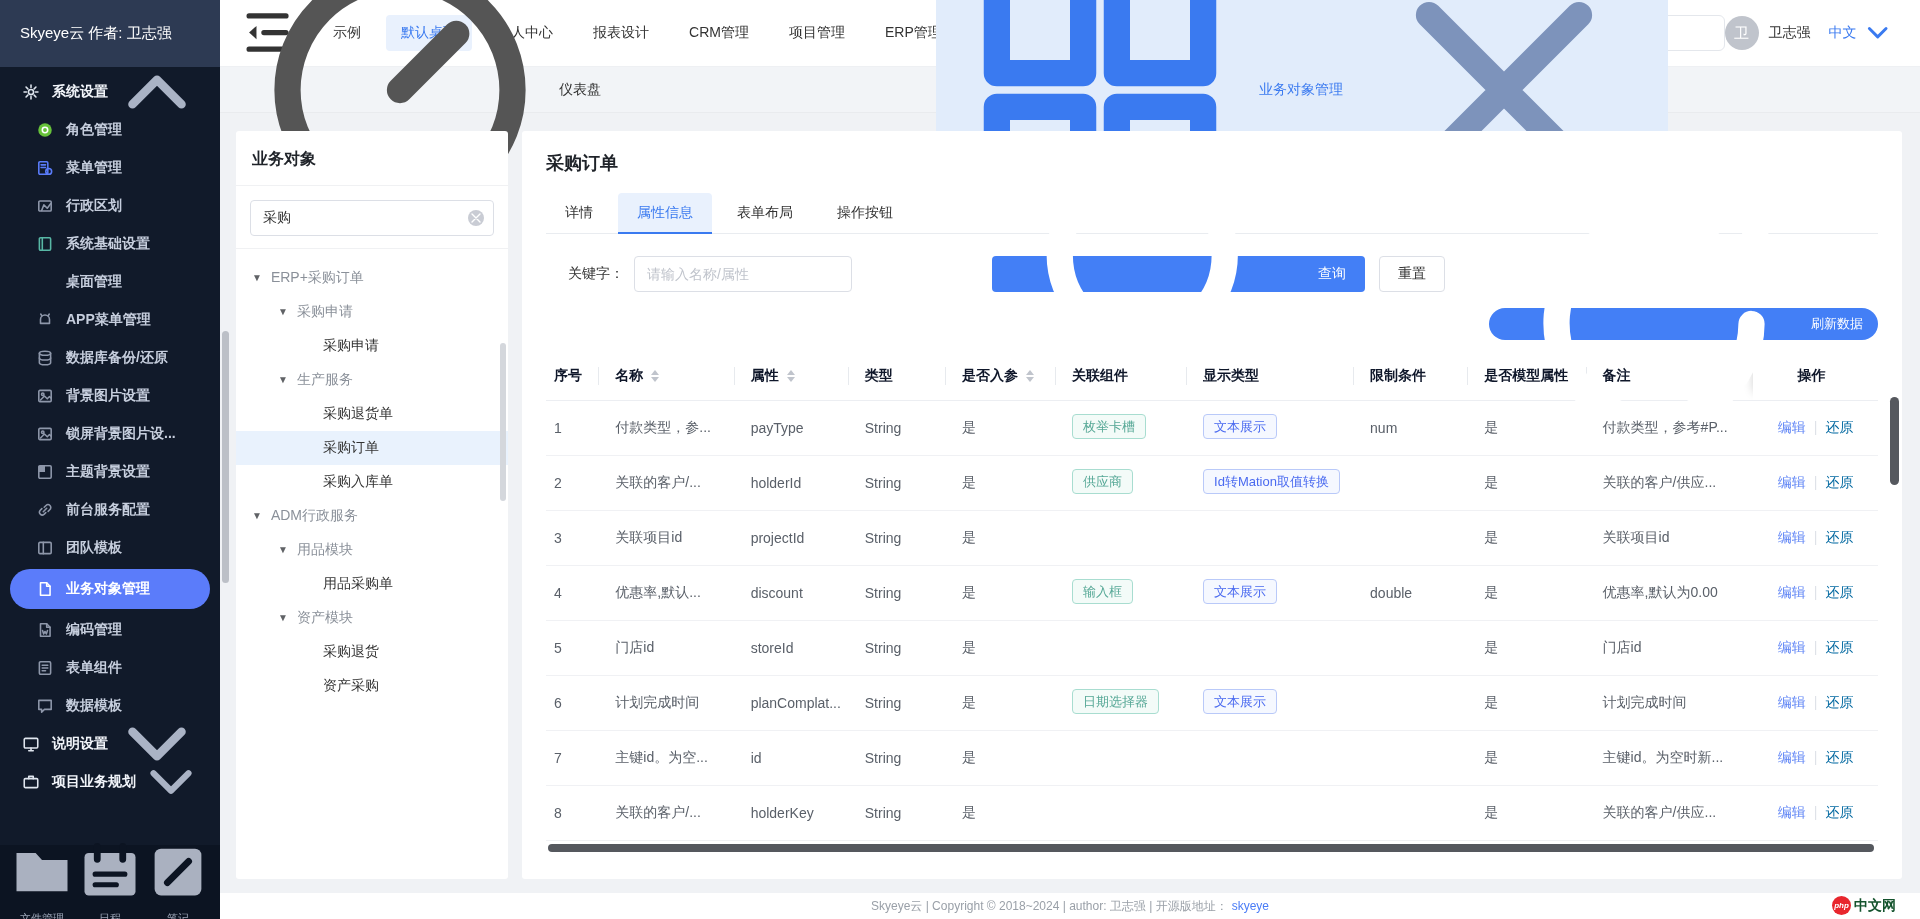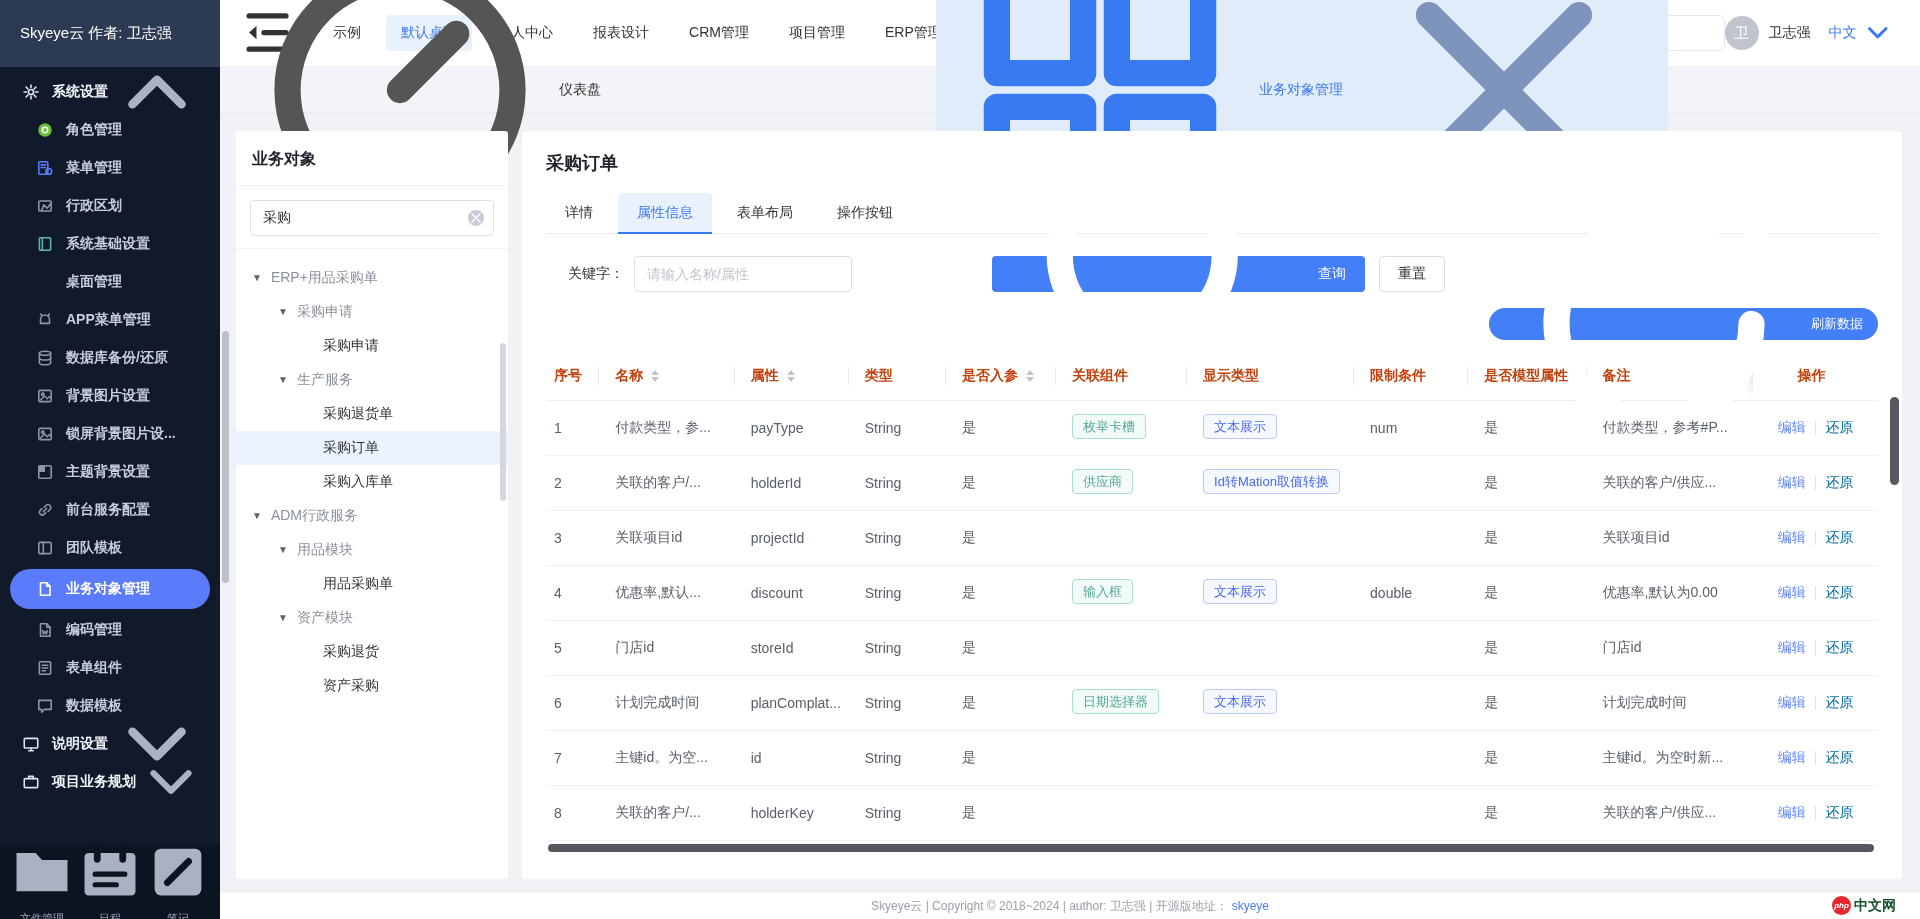--- a/index.html
+++ b/index.html
@@ -103,21 +103,21 @@
   .btn svg { width:14px; height:14px; }
   .btn-primary { background:#437ff6; color:#fff; }
   .btn-plain { background:#fff; border-color:#dcdfe6; color:#333; }
   .btn-query { margin-left:140px; }
   .btn-reset { margin-left:14px; }
   .refresh-row { display:flex; justify-content:flex-end; margin-top:16px; }
   .btn-refresh { height:32px; font-size:13px; padding:0 14px;border-radius:16px; }
 
   .table-wrap { margin-top:12px; }
   table { width:100%; border-collapse:collapse; table-layout:fixed; }
-  thead th { font-size:14px; color:#c2410c; font-weight:bold; text-align:left; padding:15px 8px;
+  thead th { font-size:14px; color:#0f172a; font-weight:bold; text-align:left; padding:15px 8px;
              border-bottom:1px solid #eceef2; white-space:nowrap; }
   thead th:not(:last-child) .th-inner { border-right:1px solid #e7eaee; }
   .th-inner { display:flex; align-items:center; padding-right:8px; }
   th.ops .th-inner { justify-content:center; border-right:none; }
   .sort { display:none; flex-direction:column; margin-left:8px; gap:2px; cursor:pointer; }
   .sort.show { display:inline-flex; }
   .sort i { width:0; height:0; border-left:4px solid transparent; border-right:4px solid transparent; display:block; }
   .sort .up { border-bottom:5px solid #c0c4cc; }
   .sort .down { border-top:5px solid #c0c4cc; }
   tbody td { font-size:14px; color:#5a6069; padding:0 8px; height:55px; border-bottom:1px solid #f0f1f4;
@@ -535,21 +535,21 @@
           <span class="clear-icon">
               <svg viewBox="0 0 16 16" fill="none" stroke="currentColor" stroke-width="1.4" stroke-linecap="round" stroke-linejoin="round" style="width:100%;height:100%;display:block">
                 <path d="M4 4l8 8M12 4l-8 8"></path>
               </svg>
             </span>
         </div>
         <div class="tree">
 
             <div class="tree-row branch" style="padding-left: 16px;">
               <span class="caret">▼</span>
-              <span>ERP+用品采购单</span>
+              <span>ERP+采购订单</span>
             </div>
 
             <div class="tree-row branch" style="padding-left: 42px;">
               <span class="caret">▼</span>
               <span>采购申请</span>
             </div>
 
             <div class="tree-row" style="padding-left: 68px;">
               <span class="caret" style="visibility: hidden;">▼</span>
               <span>采购申请</span>

